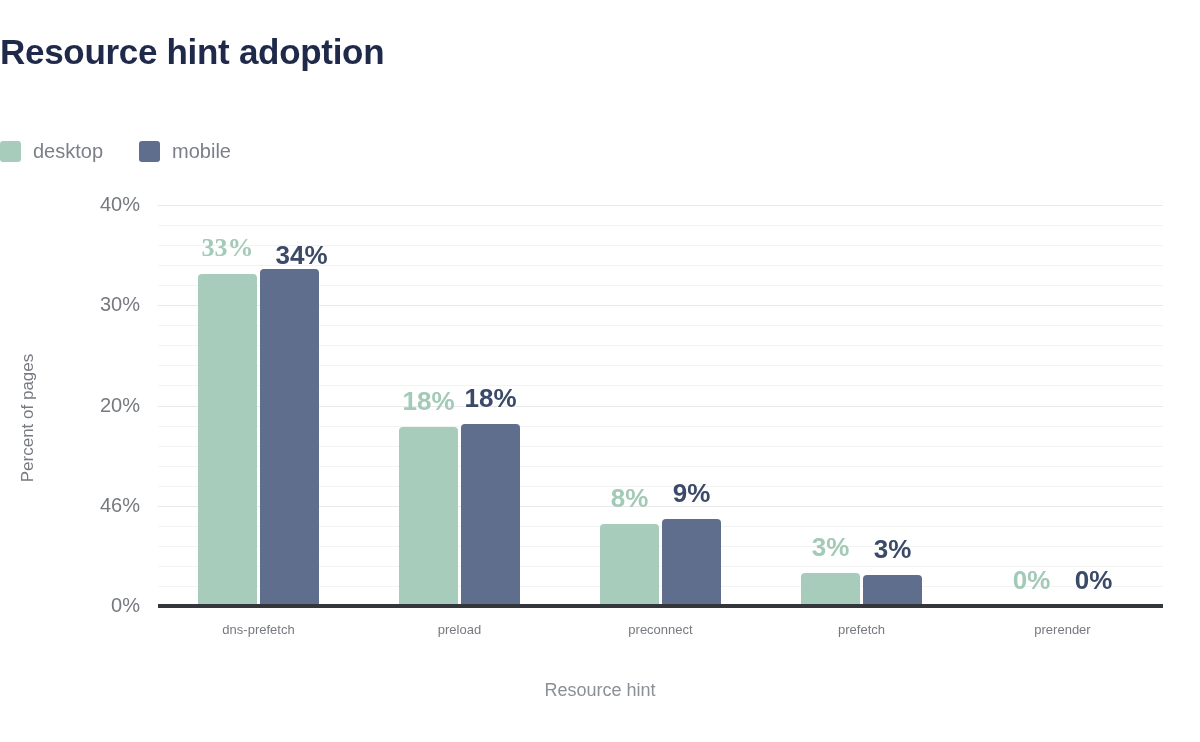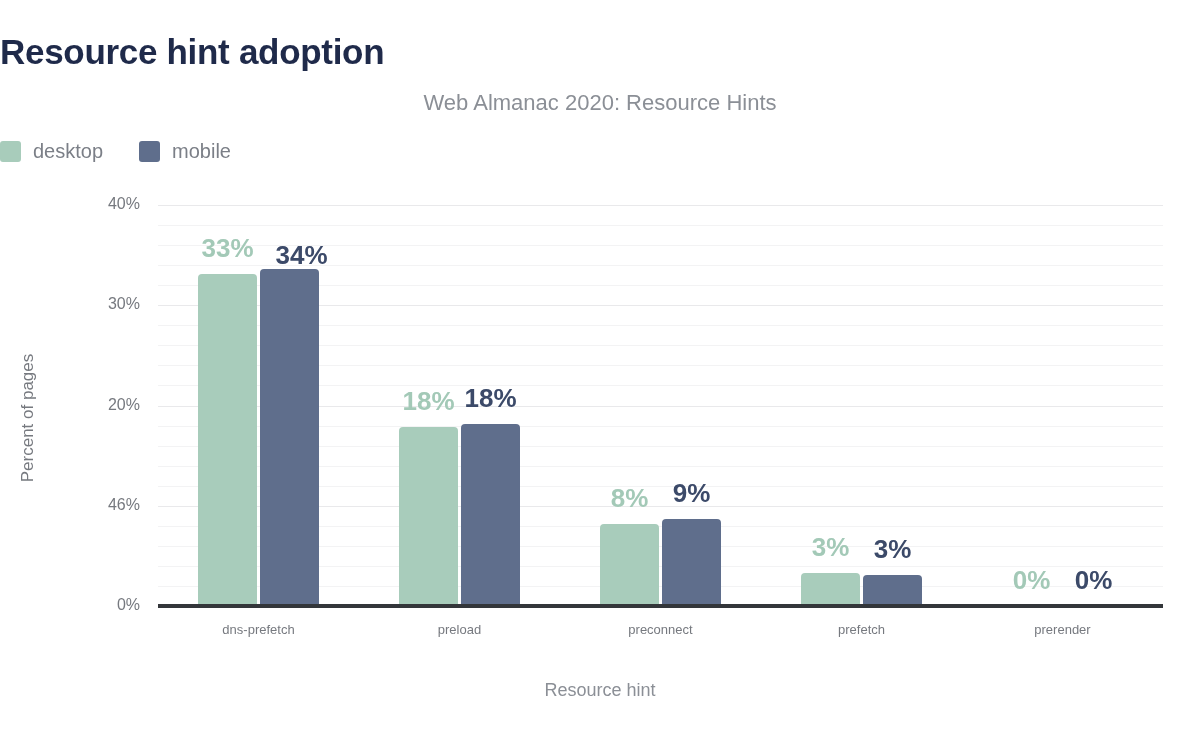--- a/index.html
+++ b/index.html
@@ -95,21 +95,21 @@
     top: 604px;
     width: 1005px;
     height: 4px;
     background: #33363a;
   }
 
   
   .y-tick-label {
     position: absolute;
     right: 1052px; 
-    font-size: 16px;
+    font-size: 20px;
     color: #76797f;
     text-align: right;
     line-height: 20px;
   }
   .y-axis-title {
     position: absolute;
     left: -82px;
     top: 408px;
     width: 220px;
     font-size: 17px;
@@ -160,21 +160,20 @@
     line-height: 24px;
   }
 </style>
 </head>
 <body>
 
 <div id="chart-root">
 
   <div class="chart-title">Resource hint adoption</div>
 
-  <div class="chart-subtitle">Web Almanac 2020: Resource Hints</div>
 
   <div class="legend">
     <div class="legend-item">
       <span class="legend-swatch" id="legend-swatch-desktop" style="background: rgb(168, 204, 187);"></span>
       <span class="legend-label">desktop</span>
     </div>
     <div class="legend-item">
       <span class="legend-swatch" id="legend-swatch-mobile" style="background: rgb(95, 110, 140);"></span>
       <span class="legend-label">mobile</span>
     </div>
@@ -230,21 +229,21 @@
 
   <div id="x-axis-labels">
       <div class="x-tick-label" style="left: 148.5px; width: 220px;">dns-prefetch</div>
       <div class="x-tick-label" style="left: 349.5px; width: 220px;">preload</div>
       <div class="x-tick-label" style="left: 550.5px; width: 220px;">preconnect</div>
       <div class="x-tick-label" style="left: 751.5px; width: 220px;">prefetch</div>
       <div class="x-tick-label" style="left: 952.5px; width: 220px;">prerender</div>
     </div>
 
   <div id="data-labels-layer">
-      <div class="data-label desktop" style="color: rgb(163, 201, 183); left: 194px; width: 67px; text-align: center; top: 234.173px;">33%</div>
+      <div class="data-label desktop" style="color: rgb(163, 201, 183); left: 194px; width: 67px; text-align: center; top: 234.173px; font-family: Liberation Serif, serif;">33%</div>
       <div class="data-label mobile" style="color: rgb(60, 74, 105); left: 268px; width: 67px; text-align: center; top: 229.16px; margin-top: 12px;">34%</div>
       <div class="data-label desktop" style="color: rgb(163, 201, 183); left: 395px; width: 67px; text-align: center; top: 386.553px;">18%</div>
       <div class="data-label mobile" style="color: rgb(60, 74, 105); left: 457px; width: 67px; text-align: center; top: 383.545px;">18%</div>
       <div class="data-label desktop" style="color: rgb(163, 201, 183); left: 596px; width: 67px; text-align: center; top: 483.795px;">8%</div>
       <div class="data-label mobile" style="color: rgb(60, 74, 105); left: 658px; width: 67px; text-align: center; top: 478.783px;">9%</div>
       <div class="data-label desktop" style="color: rgb(163, 201, 183); left: 797px; width: 67px; text-align: center; top: 532.918px;">3%</div>
       <div class="data-label mobile" style="color: rgb(60, 74, 105); left: 859px; width: 67px; text-align: center; top: 534.923px;">3%</div>
       <div class="data-label desktop" style="color: rgb(163, 201, 183); left: 998px; width: 67px; text-align: center; top: 566px;">0%</div>
       <div class="data-label mobile" style="color: rgb(60, 74, 105); left: 1060px; width: 67px; text-align: center; top: 566px;">0%</div>
     </div>

